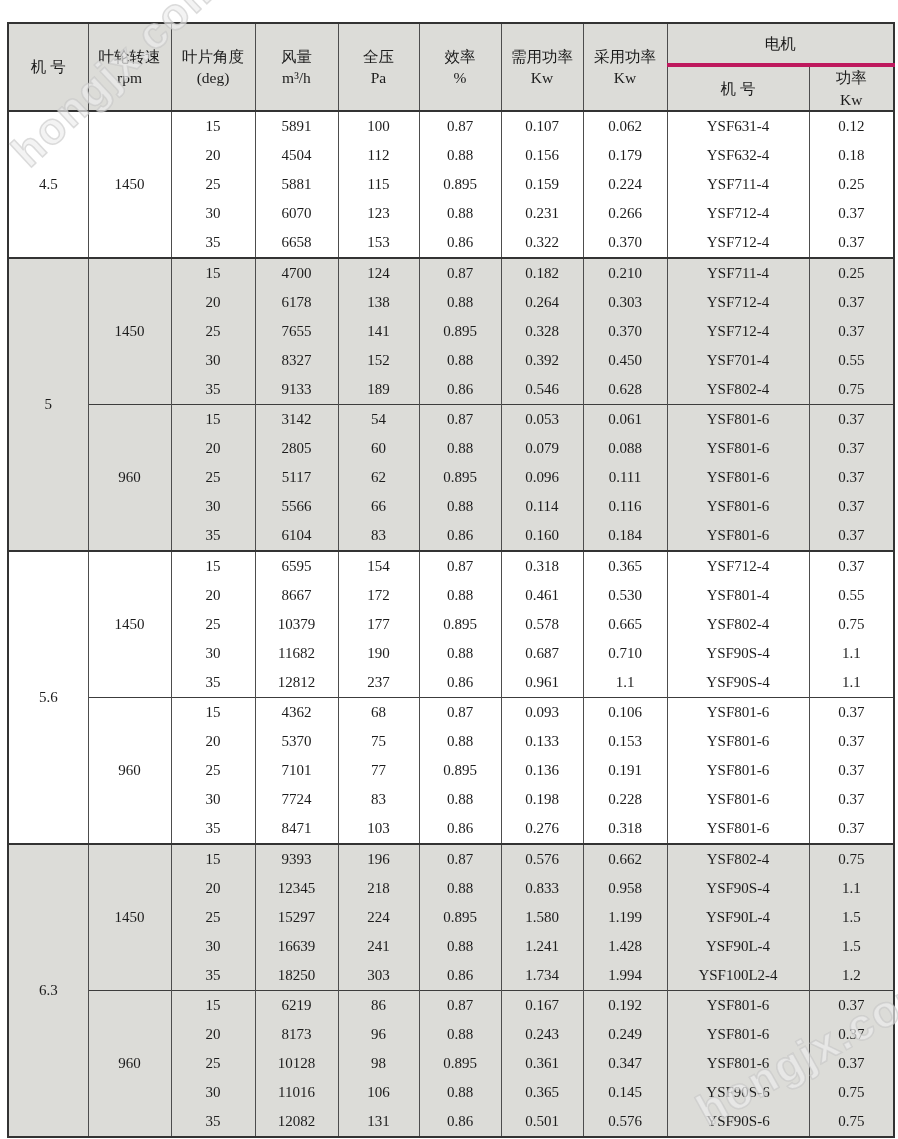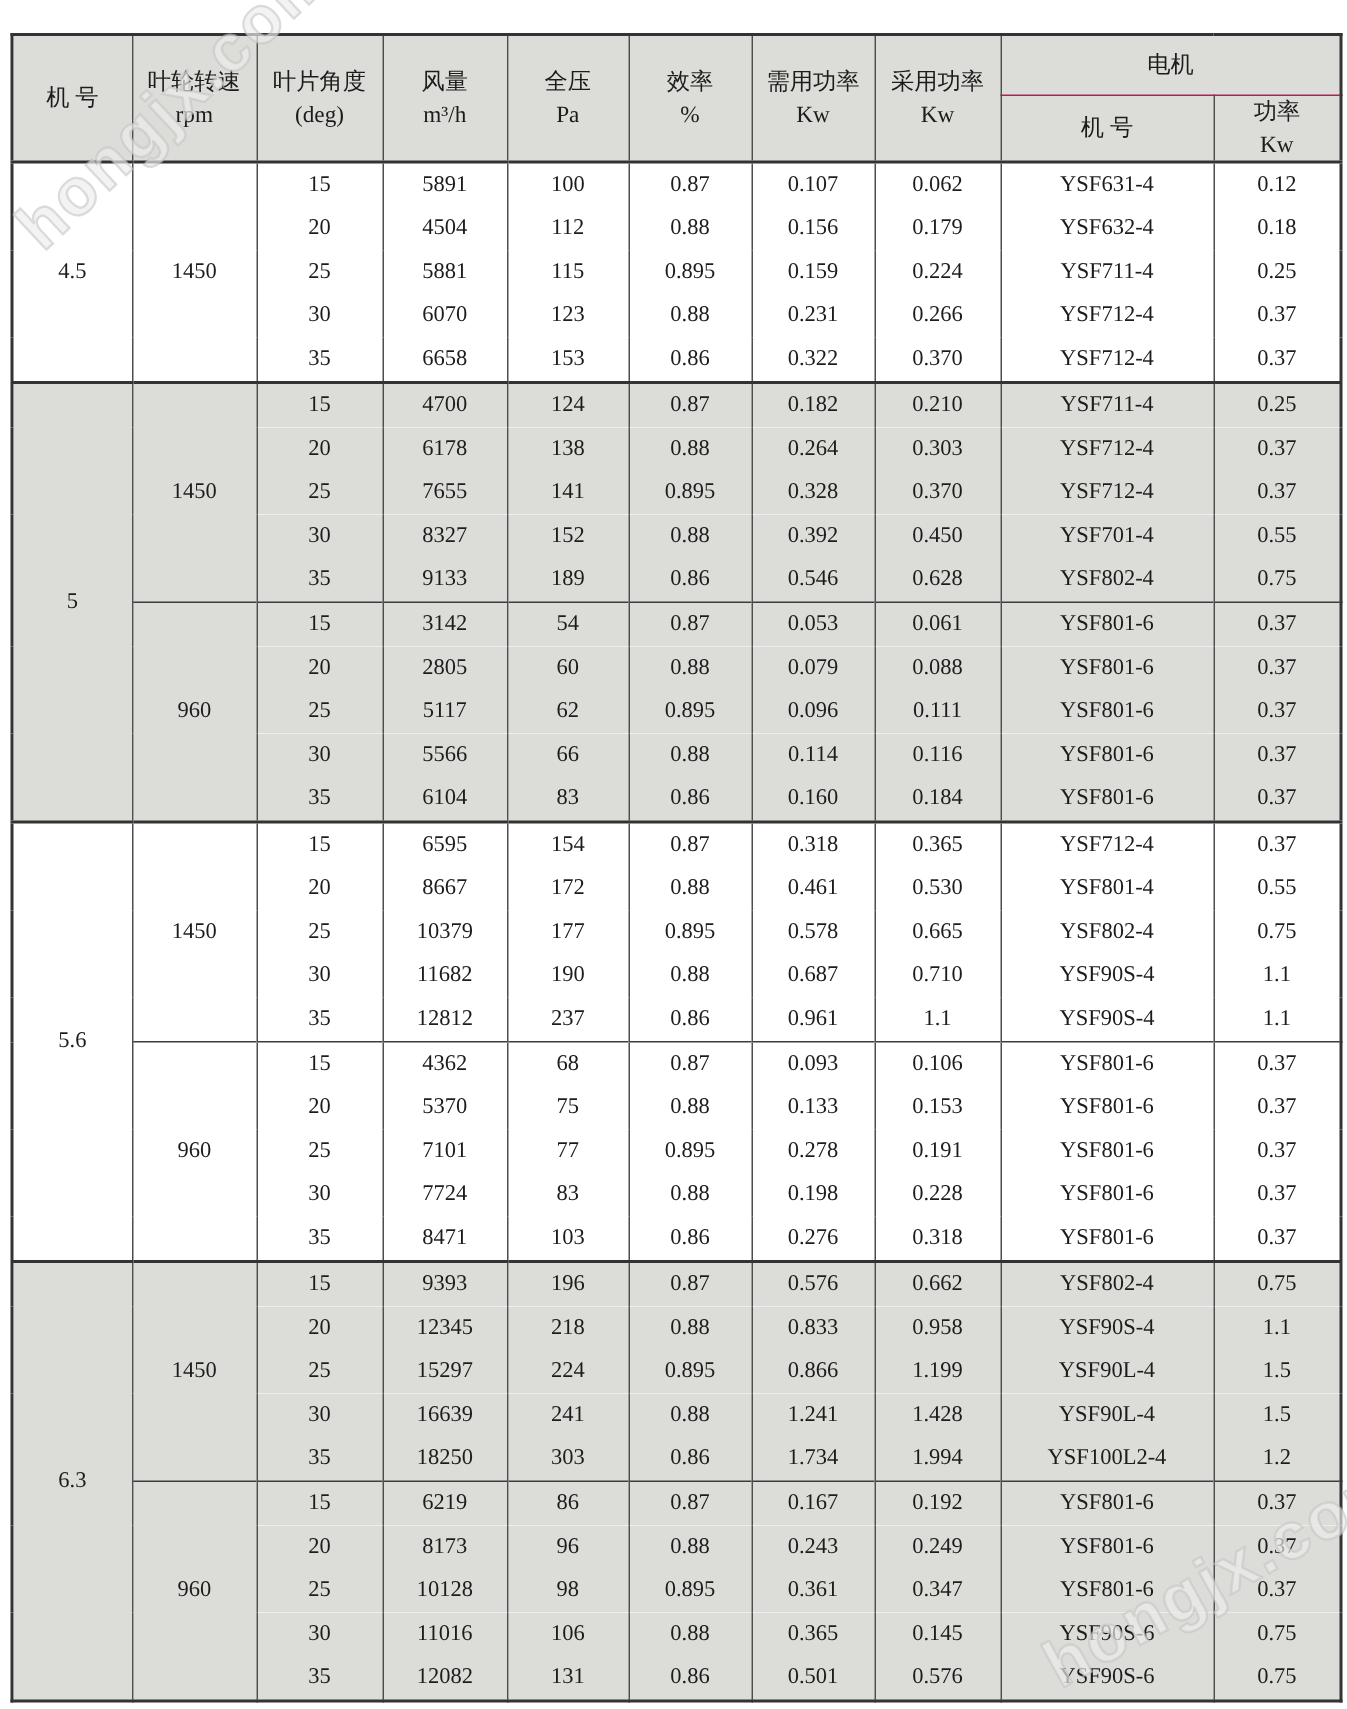--- a/index.html
+++ b/index.html
@@ -33,21 +33,21 @@
     overflow: hidden;
     white-space: nowrap;
   }
   thead th {
     background: #dcdcd8;
     font-size: 15.5px;
     line-height: 1.4;
   }
   thead tr.hrow-top th.motor-span { height: 39px; border-bottom: 1px solid #4d4d4d; }
   thead th { border-bottom: 2px solid #333333; }
-  thead tr.hrow-top th.motor-span { border-bottom: 1px solid #be185d; }
+  thead tr.hrow-top th.motor-span { border-bottom: 4px solid #be185d; }
   thead tr.hrow-sub th { height: 40px; border-bottom: 2px solid #333333; }
   tbody td { height: 29px; background: #ffffff; }
   tbody tr.shaded td { background: #dcdcd8; }
   tbody tr.group-start td { border-top: 2px solid #333333; }
   tbody tr.subgroup-start td { border-top: 1px solid #3c3c3c; }
   .hline2 { display: block; }
   .watermark {
     position: absolute;
     font-family: "Liberation Sans", "DejaVu Sans", sans-serif;
     font-size: 44px;
@@ -365,21 +365,21 @@
         <td>0.133</td>
         <td>0.153</td>
         <td>YSF801-6</td>
         <td>0.37</td>
       </tr>
       <tr>
         <td>25</td>
         <td>7101</td>
         <td>77</td>
         <td>0.895</td>
-        <td>0.278</td>
+        <td>0.136</td>
         <td>0.191</td>
         <td>YSF801-6</td>
         <td>0.37</td>
       </tr>
       <tr>
         <td>30</td>
         <td>7724</td>
         <td>83</td>
         <td>0.88</td>
         <td>0.198</td>
@@ -417,21 +417,21 @@
         <td>0.833</td>
         <td>0.958</td>
         <td>YSF90S-4</td>
         <td>1.1</td>
       </tr>
       <tr class="shaded">
         <td>25</td>
         <td>15297</td>
         <td>224</td>
         <td>0.895</td>
-        <td>0.866</td>
+        <td>1.580</td>
         <td>1.199</td>
         <td>YSF90L-4</td>
         <td>1.5</td>
       </tr>
       <tr class="shaded">
         <td>30</td>
         <td>16639</td>
         <td>241</td>
         <td>0.88</td>
         <td>1.241</td>

